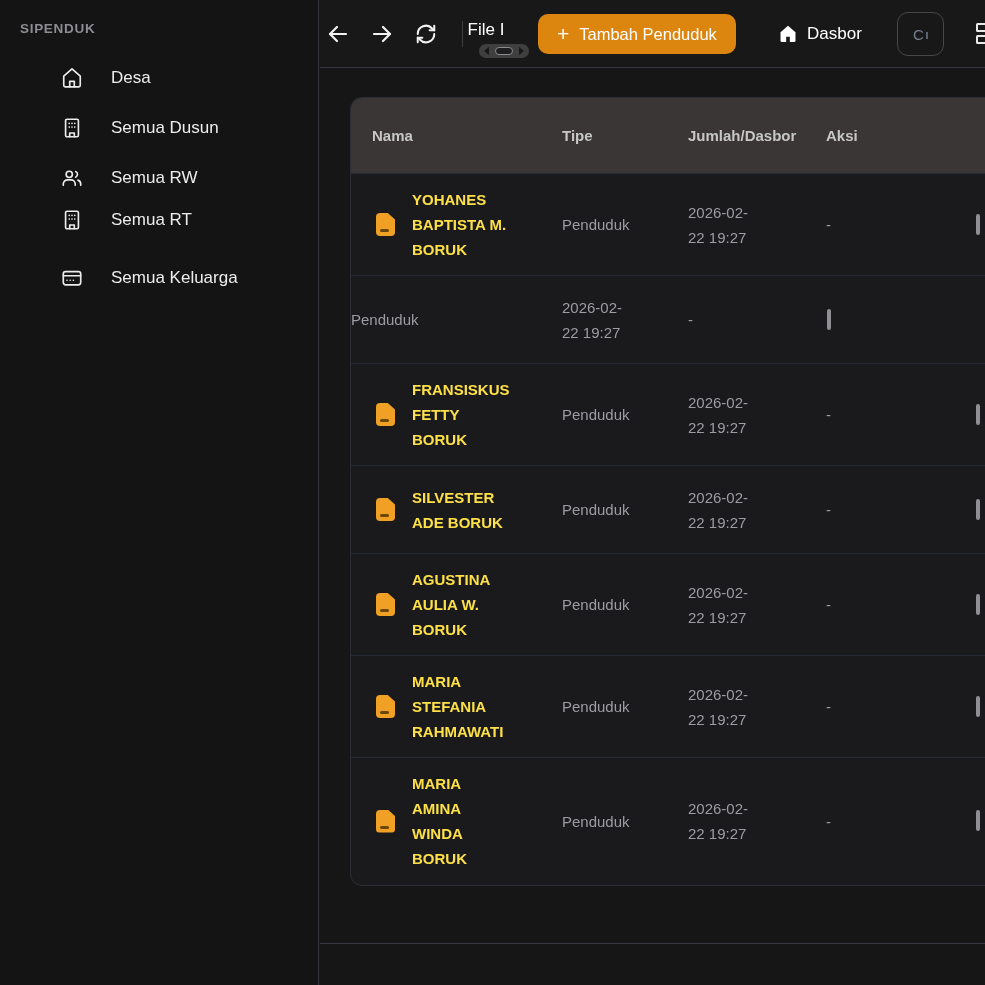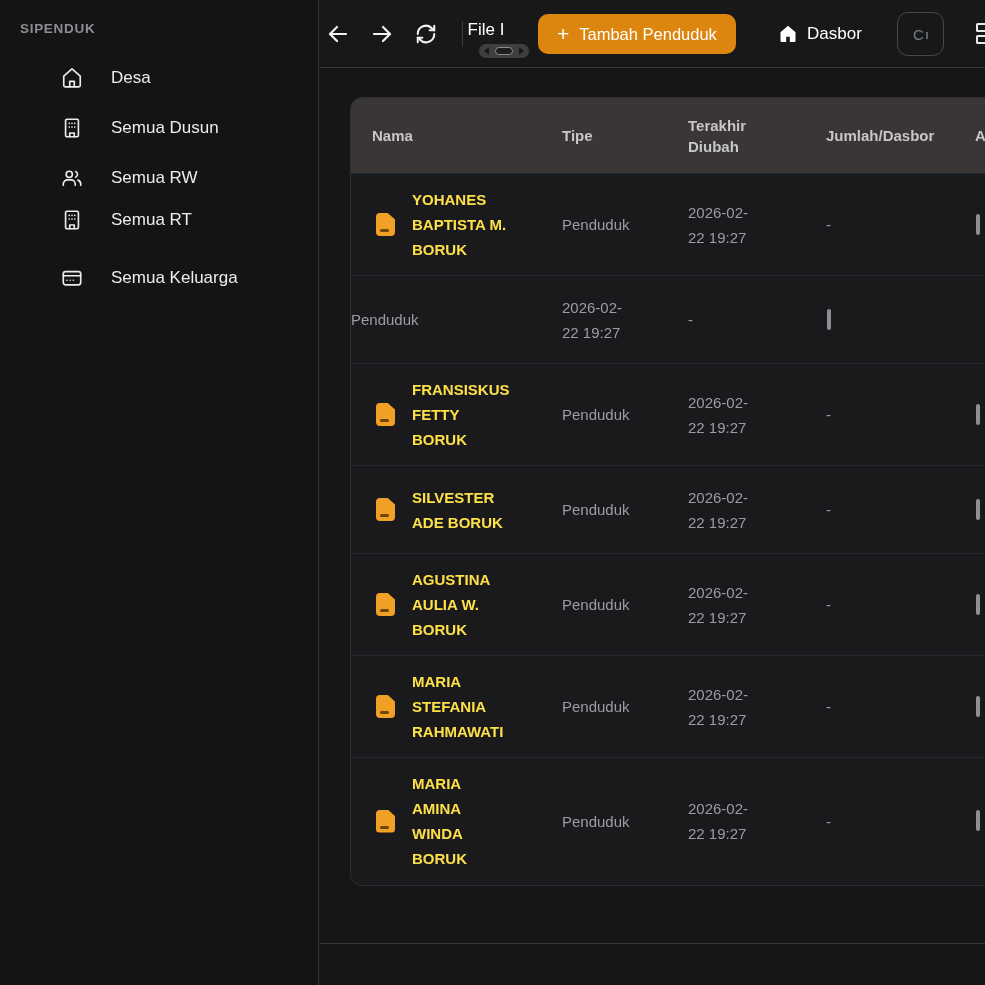--- a/index.html
+++ b/index.html
@@ -230,22 +230,20 @@
     <div class="panels-icon">
       <div class="sq"></div>
       <div class="sq"></div>
     </div>
   </header>
 
   <section class="card">
     <div class="thead">
       <div class="th th-nama">Nama</div>
       <div class="th">Tipe</div>
-      <div class="th">Terakhir
-Diubah</div>
       <div class="th">Jumlah/Dasbor</div>
       <div class="th">Aksi</div>
     </div>
     <div class="tbody" id="tbody">
   <div class="trow">
     <div class="cell-nama">
       <span class="file-ic">
               <span class="dash"></span>
             </span>
       <span class="name">YOHANES

